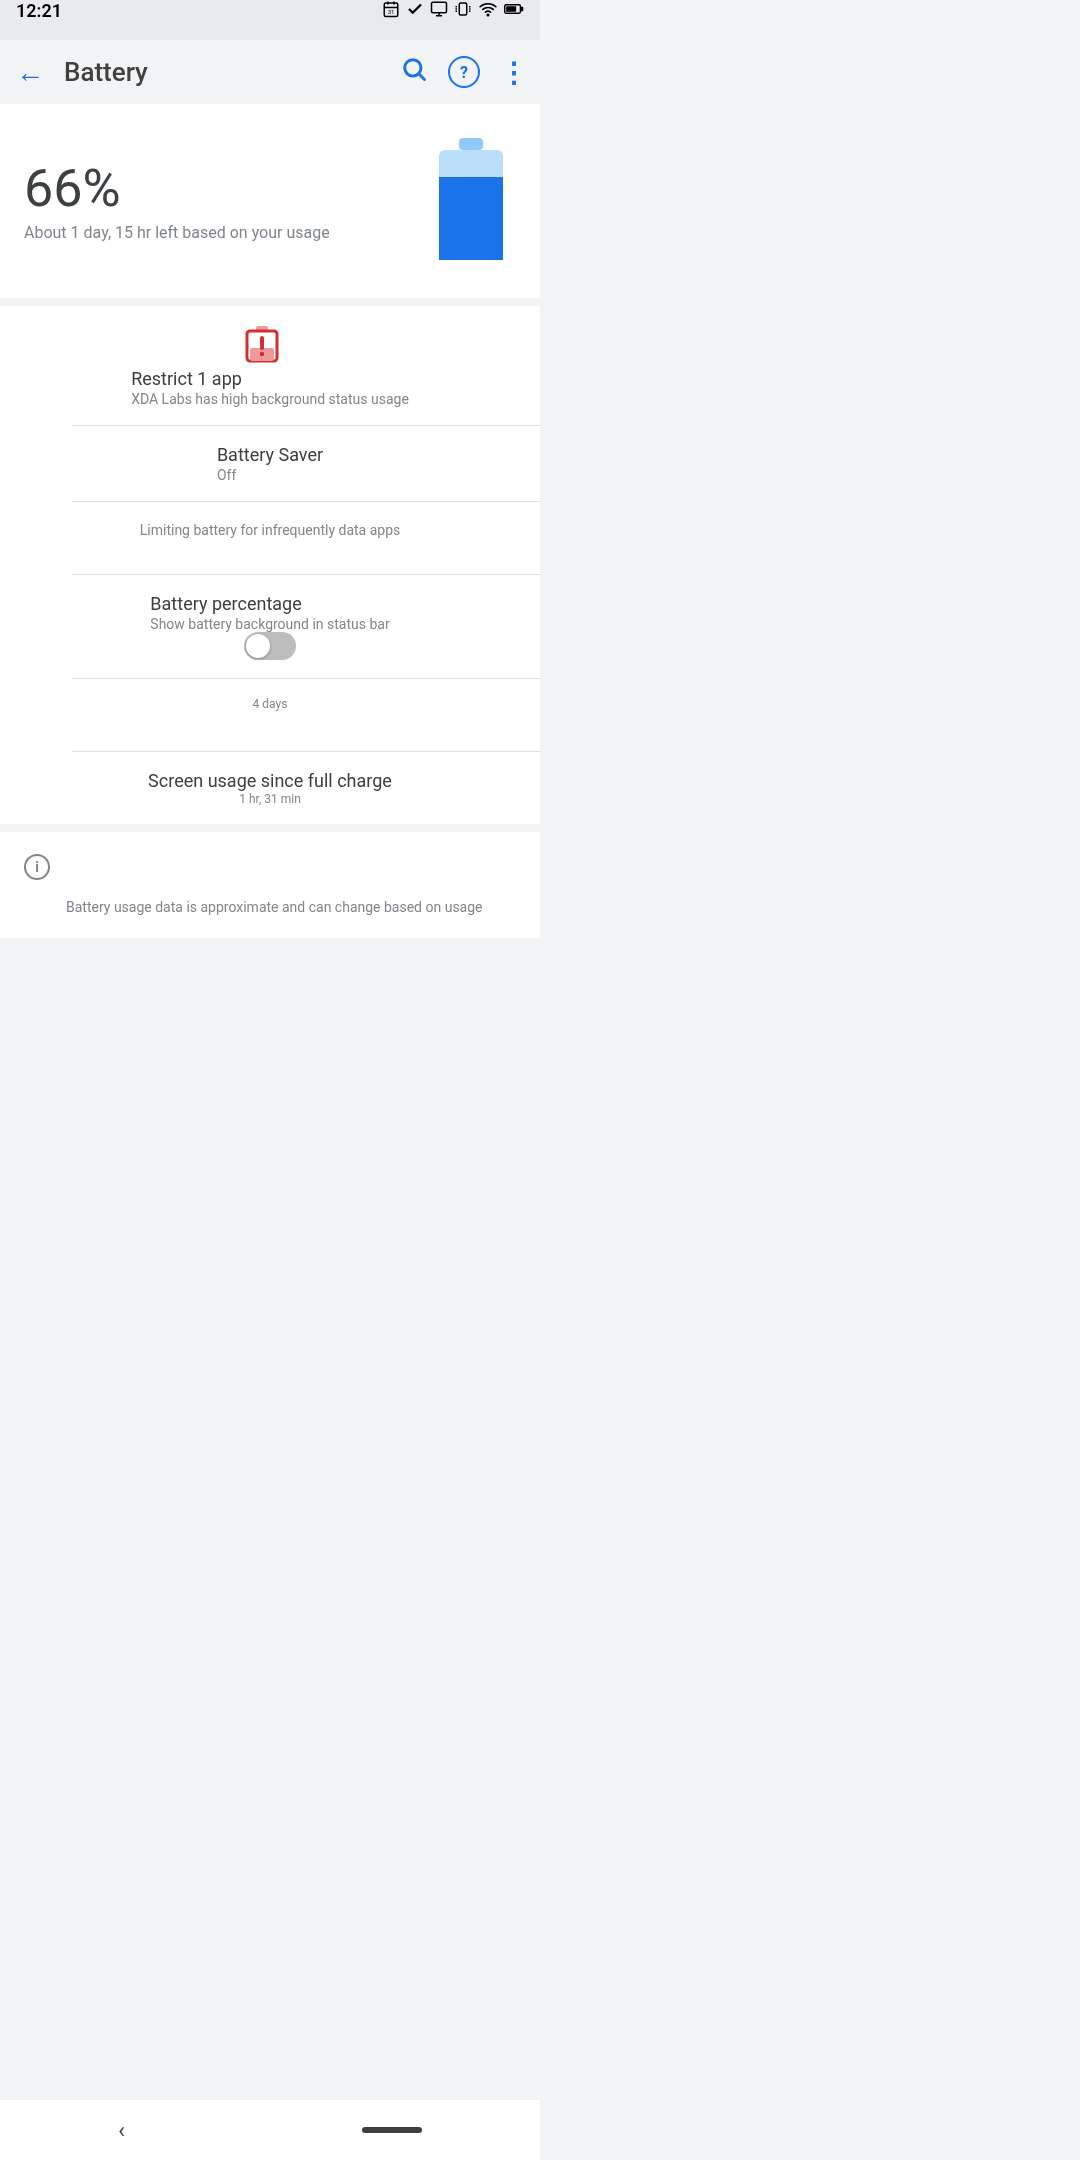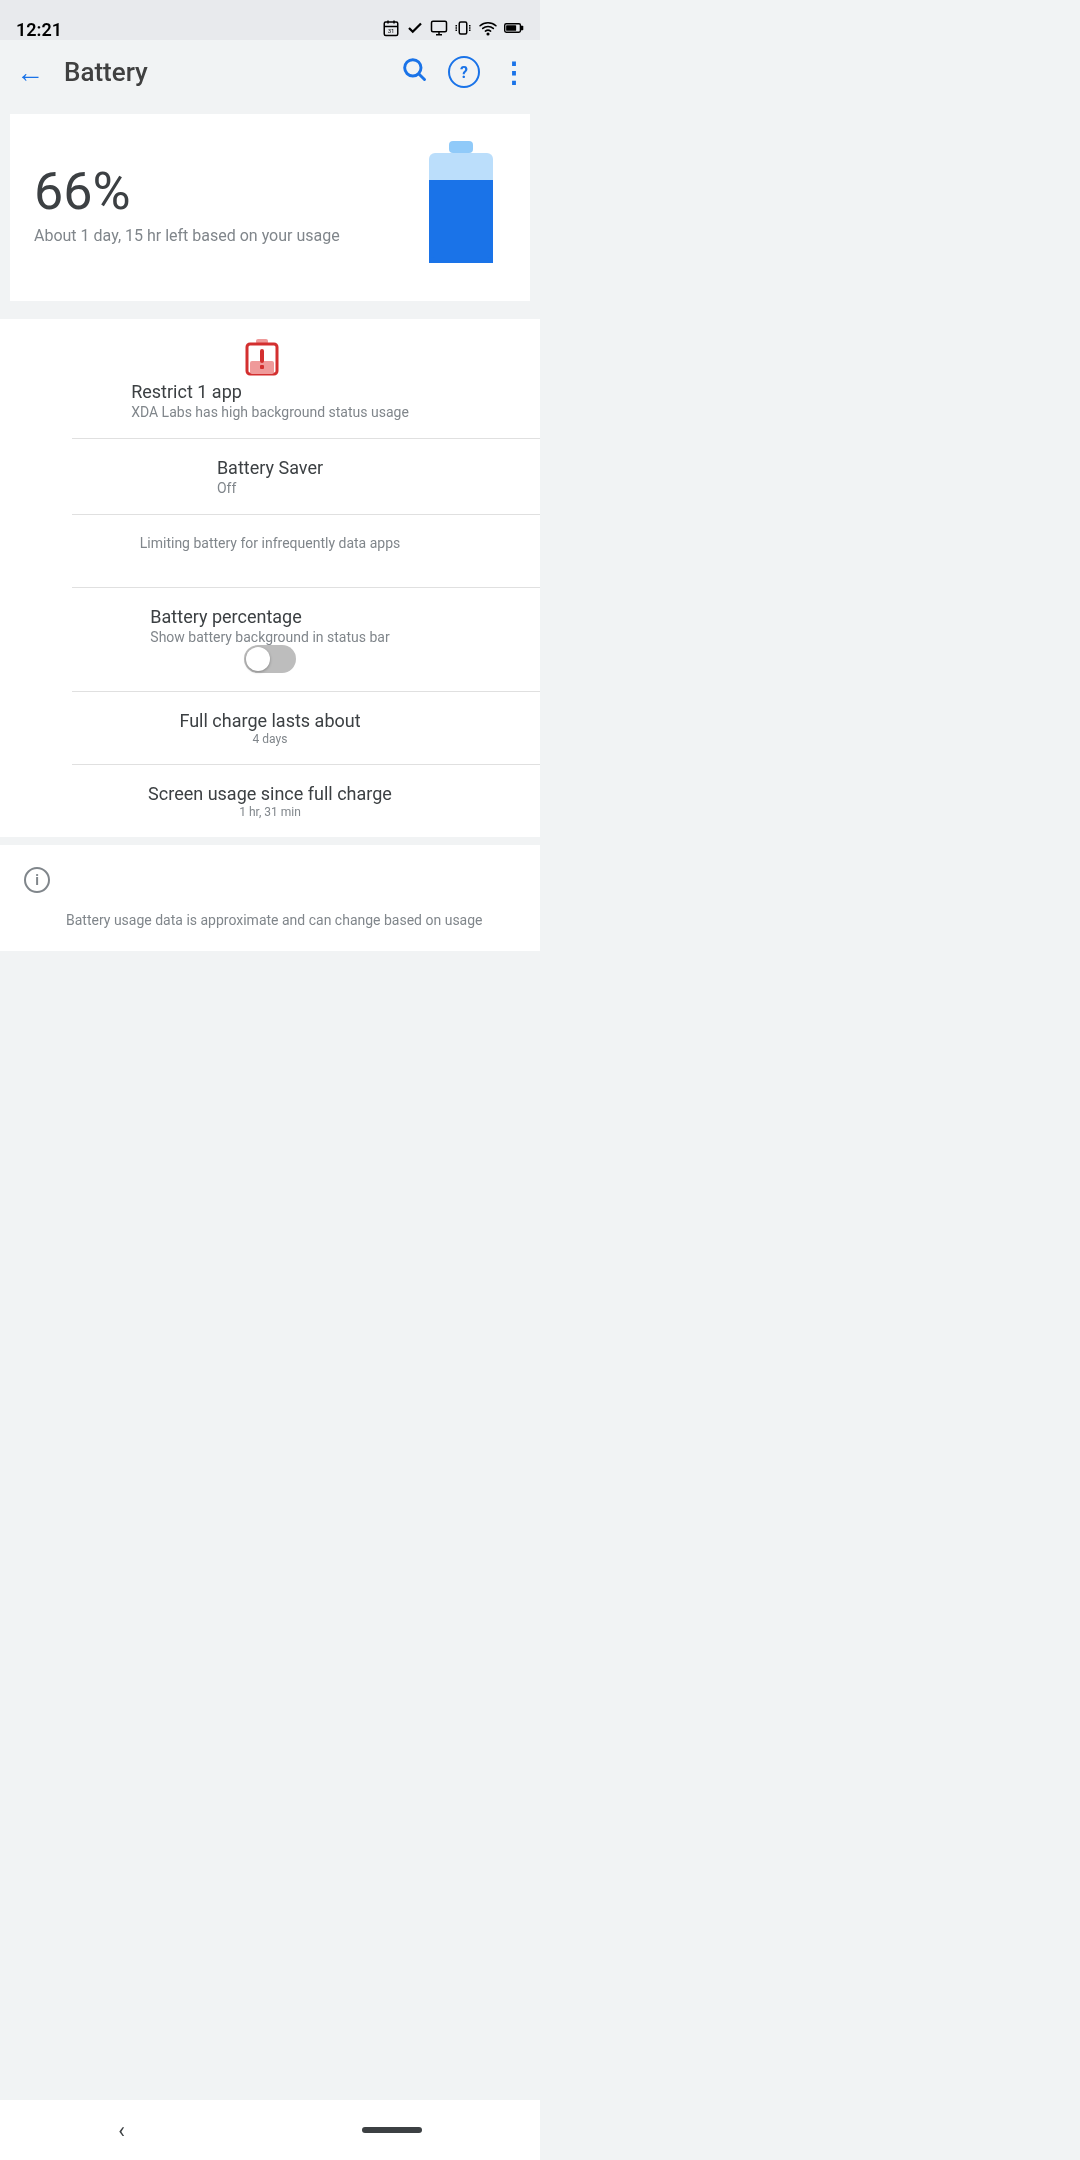--- a/index.html
+++ b/index.html
@@ -11,21 +11,21 @@
       width: 540px;
       min-height: 1080px;
       overflow-x: hidden;
       font-size: 16px;
     }
 
     
     .status-bar {
       background: #e8eaed;
       display: flex;
-      align-items: flex-end;
+      align-items: flex-start;
       justify-content: space-between;
       padding: 0 16px;
       height: 40px;
     }
     .status-time {
       font-size: 18px;
       font-weight: 600;
       color: #000;
     }
     .status-icons {
@@ -80,22 +80,22 @@
       justify-content: center;
       color: #1a73e8;
       font-size: 18px;
       font-weight: 700;
       cursor: pointer;
     }
 
     
     .battery-summary {
       background: #fff;
-      margin: 10px;
-      padding: 25px 24px 32px 24px;
+      margin: 0;
+      padding: 32px 24px 32px 24px;
       display: flex;
       align-items: center;
       justify-content: space-between;
     }
     .battery-text .battery-percent {
       font-size: 52px;
       font-weight: 400;
       color: #3c4043;
       line-height: 1.1;
     }
@@ -381,23 +381,20 @@
     <div class="list-item-content">
       <div class="list-item-title">Battery percentage</div>
       <div class="list-item-subtitle">Show battery background in status bar</div>
     </div>
     <div class="toggle-switch"></div>
   </div>
 
   <div class="thin-divider"></div>
 
   <div class="list-item">
-    <div class="list-item-content">
-      <div class="list-item-title">Full charge lasts about</div>
-    </div>
     <div class="list-item-value">4 days</div>
   </div>
 
   <div class="thin-divider"></div>
 
   <div class="list-item">
     <div class="list-item-content">
       <div class="list-item-title">Screen usage since full charge</div>
     </div>
     <div class="list-item-value">1 hr, 31 min</div>

